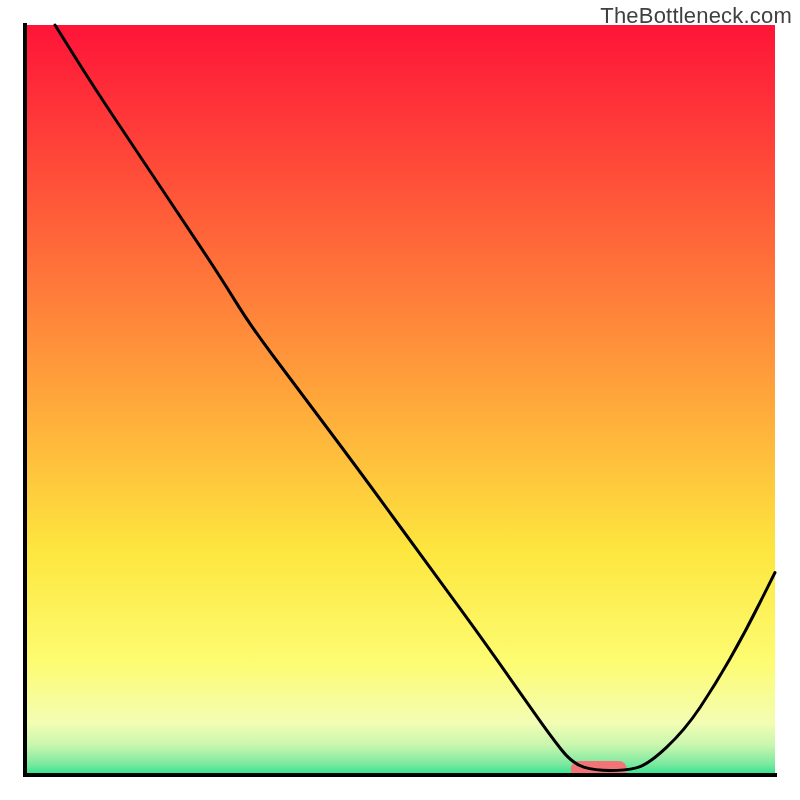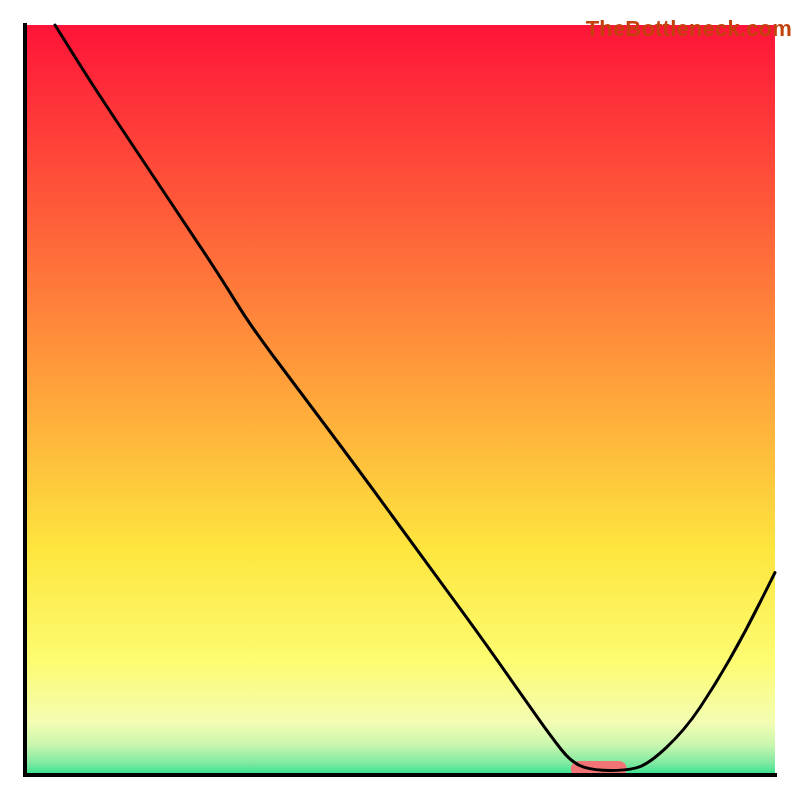--- a/index.html
+++ b/index.html
@@ -10,26 +10,26 @@
     background: #ffffff;
     overflow: hidden;
   }
   .wrapper {
     position: relative;
     width: 800px;
     height: 800px;
   }
   .watermark {
     position: absolute;
-    top: 16px;
+    top: 3px;
     right: 8px;
     font-family: Arial, Helvetica, sans-serif;
     font-size: 22px;
-    font-weight: bold;
-    color: #c2410c;
+    font-weight: normal;
+    color: #404040;
     letter-spacing: 0.2px;
     z-index: 5;
   }
   svg {
     position: absolute;
     top: 0;
     left: 0;
   }
 </style>
 </head>

